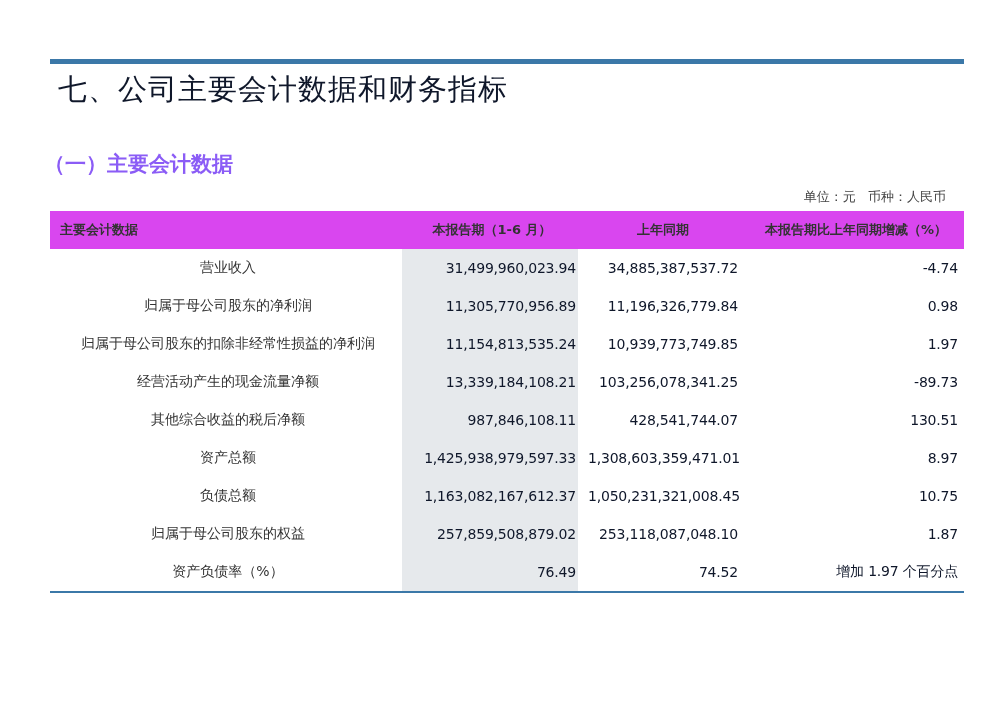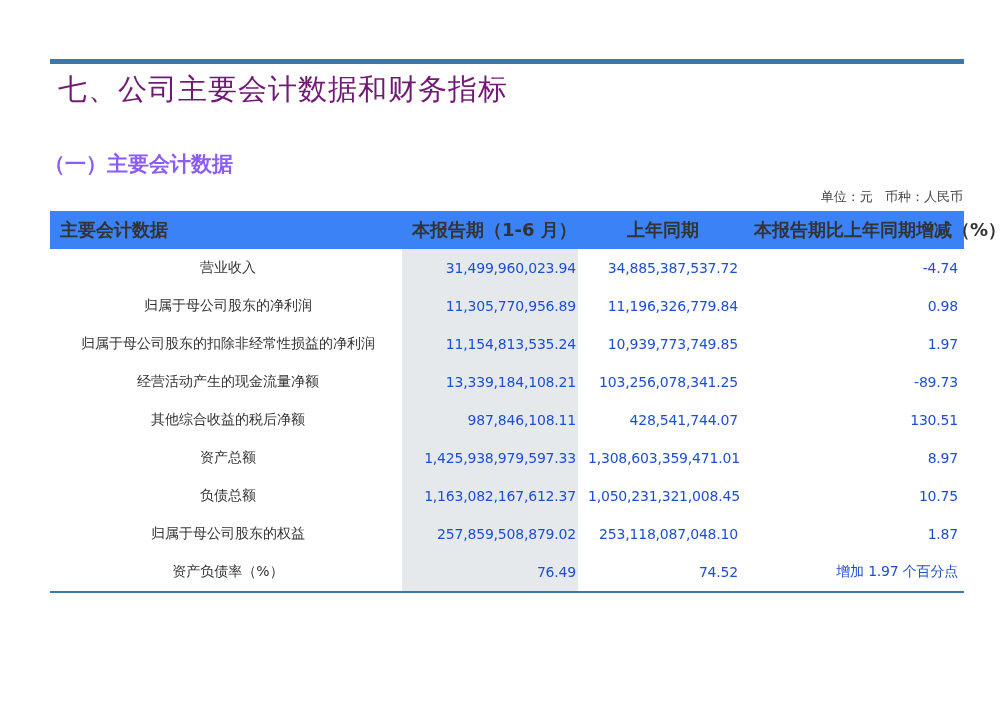--- a/index.html
+++ b/index.html
@@ -22,36 +22,36 @@
       width: 914px;
       height: 5px;
       background: #3b78a8;
     }
     .section-title {
       position: absolute;
       left: 58px;
       top: 70px;
       font-size: 29px;
       font-weight: normal;
-      color: #701a75;
+      color: #0f172a;
       letter-spacing: 1px;
       white-space: nowrap;
     }
     .sub-title {
       position: absolute;
       left: 44px;
       top: 150px;
       font-size: 21px;
       font-weight: bold;
       color: #8b5cf6;
       white-space: nowrap;
     }
     .unit-note {
       position: absolute;
-      right: 44px;
+      right: 61px;
       top: 188px;
       font-size: 13px;
       color: #444;
       white-space: nowrap;
     }
     .unit-note span { margin-left: 8px; }
     .unit-note span:first-child { margin-left: 0; }
 
     table.data {
       position: absolute;
@@ -70,27 +70,27 @@
     table.data td, table.data th {
       height: 38px;
       padding: 0 6px 0 10px;
       vertical-align: middle;
       white-space: nowrap;
       overflow: visible;
     }
     table.data th {
       font-weight: bold;
       color: #333;
-      background: #3b82f6;
-      font-size: 18px;
+      background: #d946ef;
+      font-size: 13px;
     }
     table.data th.left { text-align: left; }
     table.data th.right { text-align: center; }
     table.data td.label { text-align: center; color: #333; }
-    table.data td.num { text-align: right; color: #1d4ed8; letter-spacing: -0.2px; }
+    table.data td.num { text-align: right; color: #0f172a; letter-spacing: -0.2px; }
     table.data td.shade { background: #e6e9ec; }
     table.data td.num.c2 { padding-right: 2px; }
     table.data td.num.c3 { padding-right: 6px; }
     table.data tr.last td { border-bottom: 2px solid #3b78a8; }
   </style>
 </head>
 <body>
 
 <div class="top-rule"></div>
 <div class="section-title">七、公司主要会计数据和财务指标</div>

